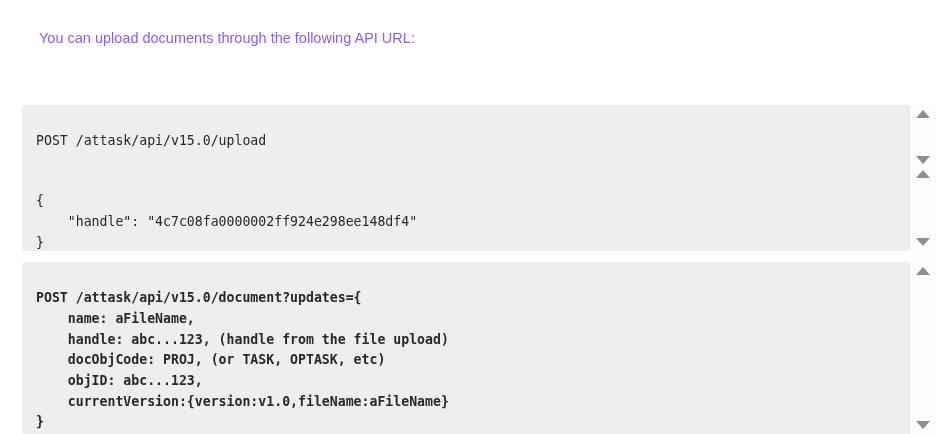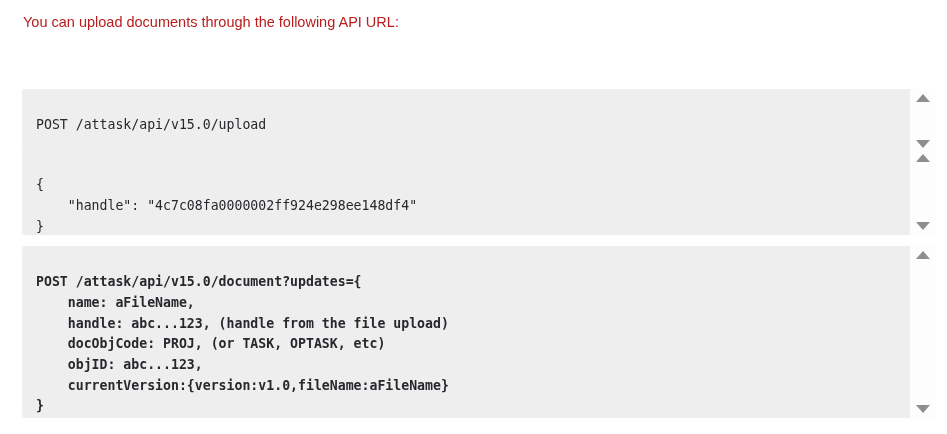--- a/index.html
+++ b/index.html
@@ -24,25 +24,25 @@
   .page-title {
     margin: 0;
     padding: 9px 0 0 23px;
     font-size: 20px;
     font-weight: bold;
     line-height: 26px;
     letter-spacing: -0.1px;
     color: #2b2b2b;
   }
   .intro-text {
-    margin: 0;
+    margin: 16px;
     padding: 12px 0 0 23px;
     font-size: 14.5px;
     line-height: 20px;
-    color: #b91c1c;
+    color: #8b5cf6;
   }
   .code-block {
     position: absolute;
     left: 22px;
     background: #eeeeee;
     border-radius: 3px;
     box-sizing: border-box;
   }
   .code-body {
     padding: 13px 14px 12px 14px;

